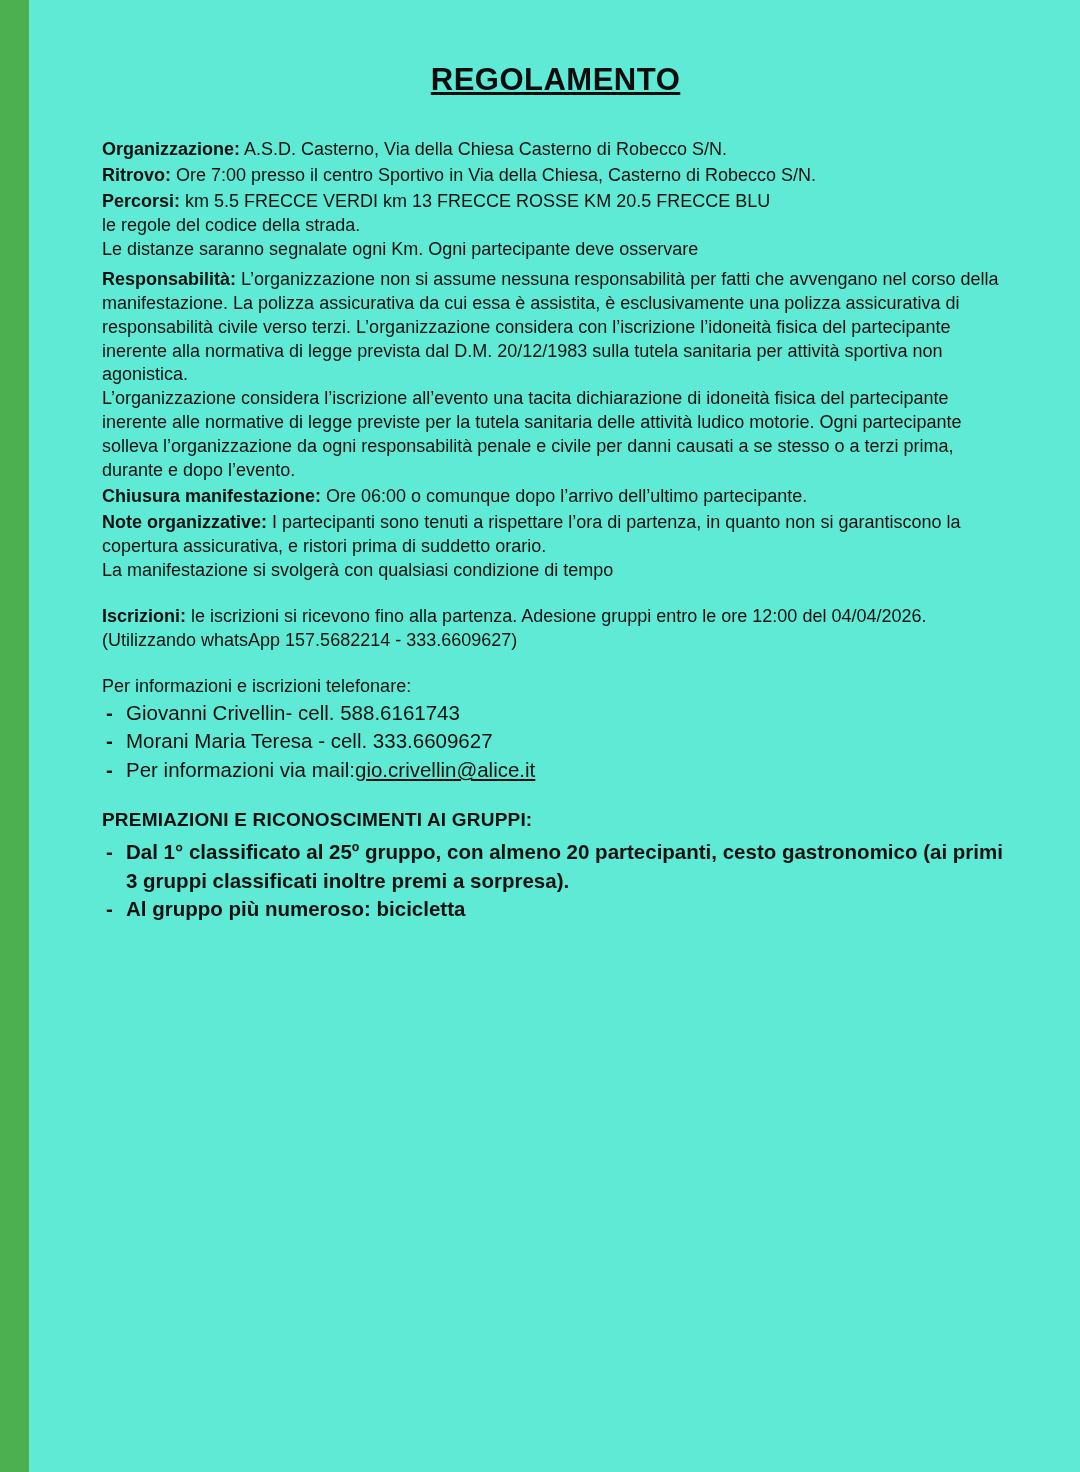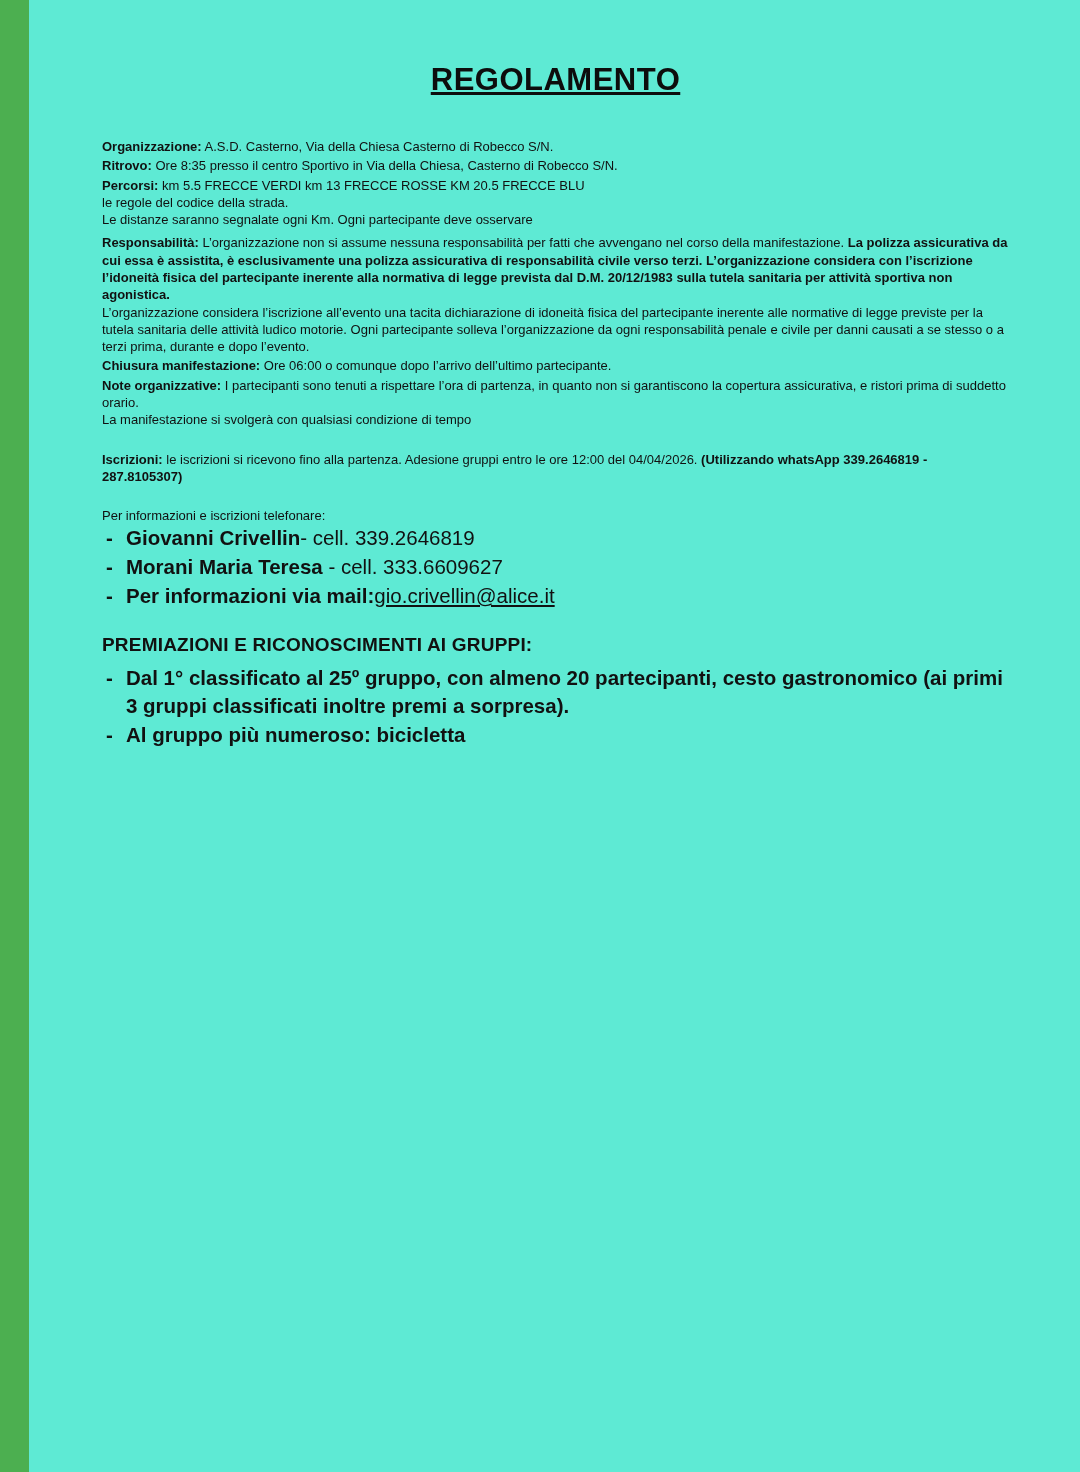--- a/index.html
+++ b/index.html
@@ -26,32 +26,32 @@
     text-align: center;
     font-size: 31px;
     font-weight: bold;
     letter-spacing: 0.5px;
     text-decoration: underline;
     margin: 10px 0 40px 0;
     color: #0d0d0d;
   }
   p {
     margin: 0;
-    font-size: 13px;
+    font-size: 18px;
     line-height: 1.33;
     color: #111111;
   }
   .block {
     margin-bottom: 2px;
   }
   .lead {
     font-weight: bold;
   }
   .bold {
-    font-weight: bold;
+    font-weight: normal;
   }
   .gap-m { height: 20px; }
   .list {
     margin: 0;
     padding: 0;
     list-style: none;
   }
   .list li {
     font-size: 20.5px;
     line-height: 1.4;
@@ -85,21 +85,21 @@
 
 <div class="page">
 
   <div class="doc-title">REGOLAMENTO</div>
 
   <div class="block">
     <p><span class="lead">Organizzazione:</span><span> A.S.D. Casterno, Via della Chiesa Casterno di Robecco S/N.</span></p>
   </div>
 
   <div class="block">
-    <p><span class="lead">Ritrovo:</span><span> Ore 8:35 presso il centro Sportivo in Via della Chiesa, Casterno di Robecco S/N.</span></p>
+    <p><span class="lead">Ritrovo:</span><span> Ore 7:00 presso il centro Sportivo in Via della Chiesa, Casterno di Robecco S/N.</span></p>
   </div>
 
   <div class="block">
     <p><span class="lead">Percorsi:</span><span> km 5.5 FRECCE VERDI km 13 FRECCE ROSSE  KM 20.5 FRECCE BLU</span></p>
     <p>le regole del codice della strada.</p>
     <p>Le distanze saranno segnalate ogni Km. Ogni partecipante deve osservare</p>
   </div>
 
 
   <div class="block" style="margin-top:6px;">
@@ -113,31 +113,31 @@
 
 
   <div class="block">
     <p><span class="lead">Note organizzative:</span><span> I partecipanti sono tenuti a rispettare l’ora di partenza, in quanto non si garantiscono la copertura assicurativa, e ristori prima di suddetto orario.</span></p>
     <p>La manifestazione si svolgerà con qualsiasi condizione di tempo</p>
   </div>
 
   <div class="gap-m"></div>
 
   <div class="block">
-    <p><span class="lead">Iscrizioni:</span><span> le iscrizioni si ricevono fino alla partenza. Adesione gruppi entro le ore 12:00 del 04/04/2026. </span><span class="bold">(Utilizzando whatsApp 339.2646819 - 287.8105307)</span></p>
+    <p><span class="lead">Iscrizioni:</span><span> le iscrizioni si ricevono fino alla partenza. Adesione gruppi entro le ore 12:00 del 04/04/2026. </span><span class="bold">(Utilizzando whatsApp 157.5682214 - 333.6609627)</span></p>
   </div>
 
   <div class="gap-m"></div>
 
   <div class="block">
     <p>Per informazioni e iscrizioni telefonare:</p>
     <ul class="list">
       <li>
           <span class="dash">-</span>
-          <span class="txt"><span class="bold">Giovanni Crivellin</span><span>- cell. 339.2646819</span></span>
+          <span class="txt"><span class="bold">Giovanni Crivellin</span><span>- cell. 588.6161743</span></span>
         </li>
       <li>
           <span class="dash">-</span>
           <span class="txt"><span class="bold">Morani Maria Teresa </span><span>- cell. 333.6609627</span></span>
         </li>
       <li>
           <span class="dash">-</span>
           <span class="txt"><span class="bold">Per informazioni via mail:</span><span class="mail-link">gio.crivellin@alice.it</span></span>
         </li>
     </ul>

